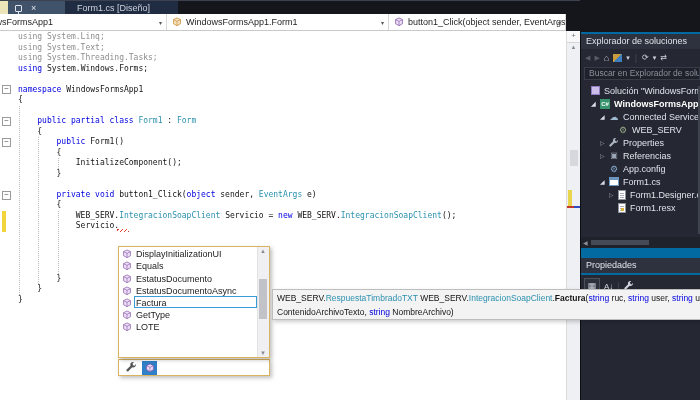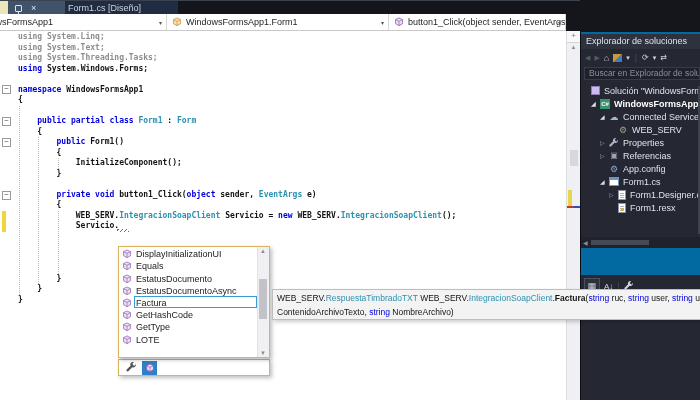--- a/index.html
+++ b/index.html
@@ -7,37 +7,37 @@
        font-family:"Liberation Sans",sans-serif;-webkit-font-smoothing:antialiased;}
 
   
   #tabstrip{position:absolute;left:0;top:0;width:580px;height:14px;background:#15161c;border-top:1px solid #3c4250;box-sizing:border-box;}
   #tab-sliver{position:absolute;left:0;top:0;width:8px;height:14px;background:#ece5ba;}
   #tab-activefrag{position:absolute;left:8px;top:0;width:57px;height:14px;background:#40536b;display:flex;align-items:center;}
   .pin{width:5px;height:5px;border:1px solid #dfe5ee;border-radius:1px;margin-left:7px;position:relative;}
   .pin::after{content:'';position:absolute;left:2px;top:5px;width:1px;height:3px;background:#dfe5ee;}
   .tclose{color:#dfe5ee;font-size:9px;line-height:13px;margin-left:9px;}
   #tab-doc{position:absolute;left:65px;top:0;width:113px;height:14px;background:#202c41;color:#ccd3de;
-           font-size:9px;line-height:14px;padding-left:3px;box-sizing:border-box;white-space:nowrap;overflow:hidden;}
+           font-size:9px;line-height:14px;padding-left:12px;box-sizing:border-box;white-space:nowrap;overflow:hidden;}
 
   
   #navbar{position:absolute;left:0;top:14px;width:566px;height:17px;background:#ffffff;border-bottom:1px solid #c9c9c9;box-sizing:border-box;display:flex;z-index:2;}
   .combo{position:relative;height:100%;border-right:1px solid #d8d8d8;display:flex;align-items:center;font-size:9px;color:#1e1e1e;overflow:hidden;box-sizing:border-box;}
   .combo .carr{position:absolute;right:4px;top:5px;font-size:6px;color:#555;}
   #combo-project{width:167px;}
   #combo-project .lbl{margin-left:-30px;white-space:nowrap;}
   #combo-type{width:222px;padding-left:5px;text-align:right;}
   #combo-member{flex:1;padding-left:5px;}
   .combo .lbl{white-space:nowrap;}
   .nav-ic{margin-right:4px;flex:none;}
 
   
   #editor{position:absolute;left:0;top:31px;width:566px;height:369px;background:#fff;overflow:hidden;z-index:1;}
   #code-lines{position:absolute;left:18px;top:1px;font-family:"DejaVu Sans Mono",monospace;font-size:8px;line-height:10.5px;}
-  .cl{white-space:pre;height:10.5px;font-weight:bold;}
+  .cl{white-space:pre;height:10.5px;}
   .tk-p{color:#141414;} .tk-k{color:#0000dd;} .tk-t{color:#2b91af;margin-top:8px;} .tk-g{color:#8d8d8d;} .tk-b{color:#141414;font-weight:bold;}
   .squiggle{display:inline-block;width:12px;height:3px;margin-left:-2px;vertical-align:bottom;
             background:repeating-linear-gradient(-45deg,#e03c31 0 1px,transparent 1px 3px);}
   .guide{position:absolute;width:0;border-left:1px dotted #bcbcbc;}
   .cbox{position:absolute;left:2px;width:9px;height:9px;box-sizing:border-box;border:1px solid #9a9a9a;background:#fff;
         color:#555;font-size:8px;line-height:6px;text-align:center;}
   #changebar{position:absolute;left:2px;top:180px;width:4px;height:21px;background:#f2d53c;}
 
   
   #vscroll{position:absolute;left:566px;top:31px;width:14px;height:369px;background:#eff0f4;border-left:1px solid #dcdcdc;box-sizing:border-box;z-index:5;}
@@ -227,27 +227,20 @@
           <path d="M8 1.5 13.5 4.2v6.6L8 13.8 2.5 10.8V4.2z" fill="#ece0f6" stroke="#8656a8" stroke-width="1.1"></path>
           <path d="M2.5 4.2 8 7l5.5-2.8M8 7v6.8" stroke="#8656a8" stroke-width="1" fill="none"></path>
         </svg>
         <span class="is-label">Factura</span>
       </div>
       <div class="is-row">
         <svg class="m-ic" width="10" height="10" viewBox="0 0 16 16">
           <path d="M8 1.5 13.5 4.2v6.6L8 13.8 2.5 10.8V4.2z" fill="#ece0f6" stroke="#8656a8" stroke-width="1.1"></path>
           <path d="M2.5 4.2 8 7l5.5-2.8M8 7v6.8" stroke="#8656a8" stroke-width="1" fill="none"></path>
         </svg>
-        <span class="is-label">GetHashCode</span>
-      </div>
-      <div class="is-row">
-        <svg class="m-ic" width="10" height="10" viewBox="0 0 16 16">
-          <path d="M8 1.5 13.5 4.2v6.6L8 13.8 2.5 10.8V4.2z" fill="#ece0f6" stroke="#8656a8" stroke-width="1.1"></path>
-          <path d="M2.5 4.2 8 7l5.5-2.8M8 7v6.8" stroke="#8656a8" stroke-width="1" fill="none"></path>
-        </svg>
         <span class="is-label">GetType</span>
       </div>
       <div class="is-row">
         <svg class="m-ic" width="10" height="10" viewBox="0 0 16 16">
           <path d="M8 1.5 13.5 4.2v6.6L8 13.8 2.5 10.8V4.2z" fill="#ece0f6" stroke="#8656a8" stroke-width="1.1"></path>
           <path d="M2.5 4.2 8 7l5.5-2.8M8 7v6.8" stroke="#8656a8" stroke-width="1" fill="none"></path>
         </svg>
         <span class="is-label">LOTE</span>
       </div>
     <div id="is-scroll">
@@ -344,20 +337,21 @@
           <span class="ti ti-page resx"></span>
           <span class="tlabel">Form1.resx</span>
         </div>
       </div>
     <div id="sx-vthumb"></div>
     <div id="sx-hscroll">
       <span class="harr">◀</span>
       <div id="sx-hthumb"></div>
     </div>
   </div>
+  <div class="pane-title" id="px-title">Propiedades</div>
   <div id="px-body">
     <div id="px-toolbar">
         <span class="ptb boxed">▦</span>
         <span class="ptb" style="font-size:8px">A↓</span>
         <span class="ptb" style="color:#454a55">|</span>
         <span class="ptb">
           <svg class="ti" width="10" height="10" viewBox="0 0 16 16">
             <path d="M14 2.8a3.8 3.8 0 0 1-5 4.9l-5.6 5.6a1.7 1.7 0 0 1-2.4-2.4L6.6 5.3a3.8 3.8 0 0 1 4.9-5L9.4 2.4l1 2.2 2.2 1z" fill="#cfd4de"></path>
           </svg>
         </span>

